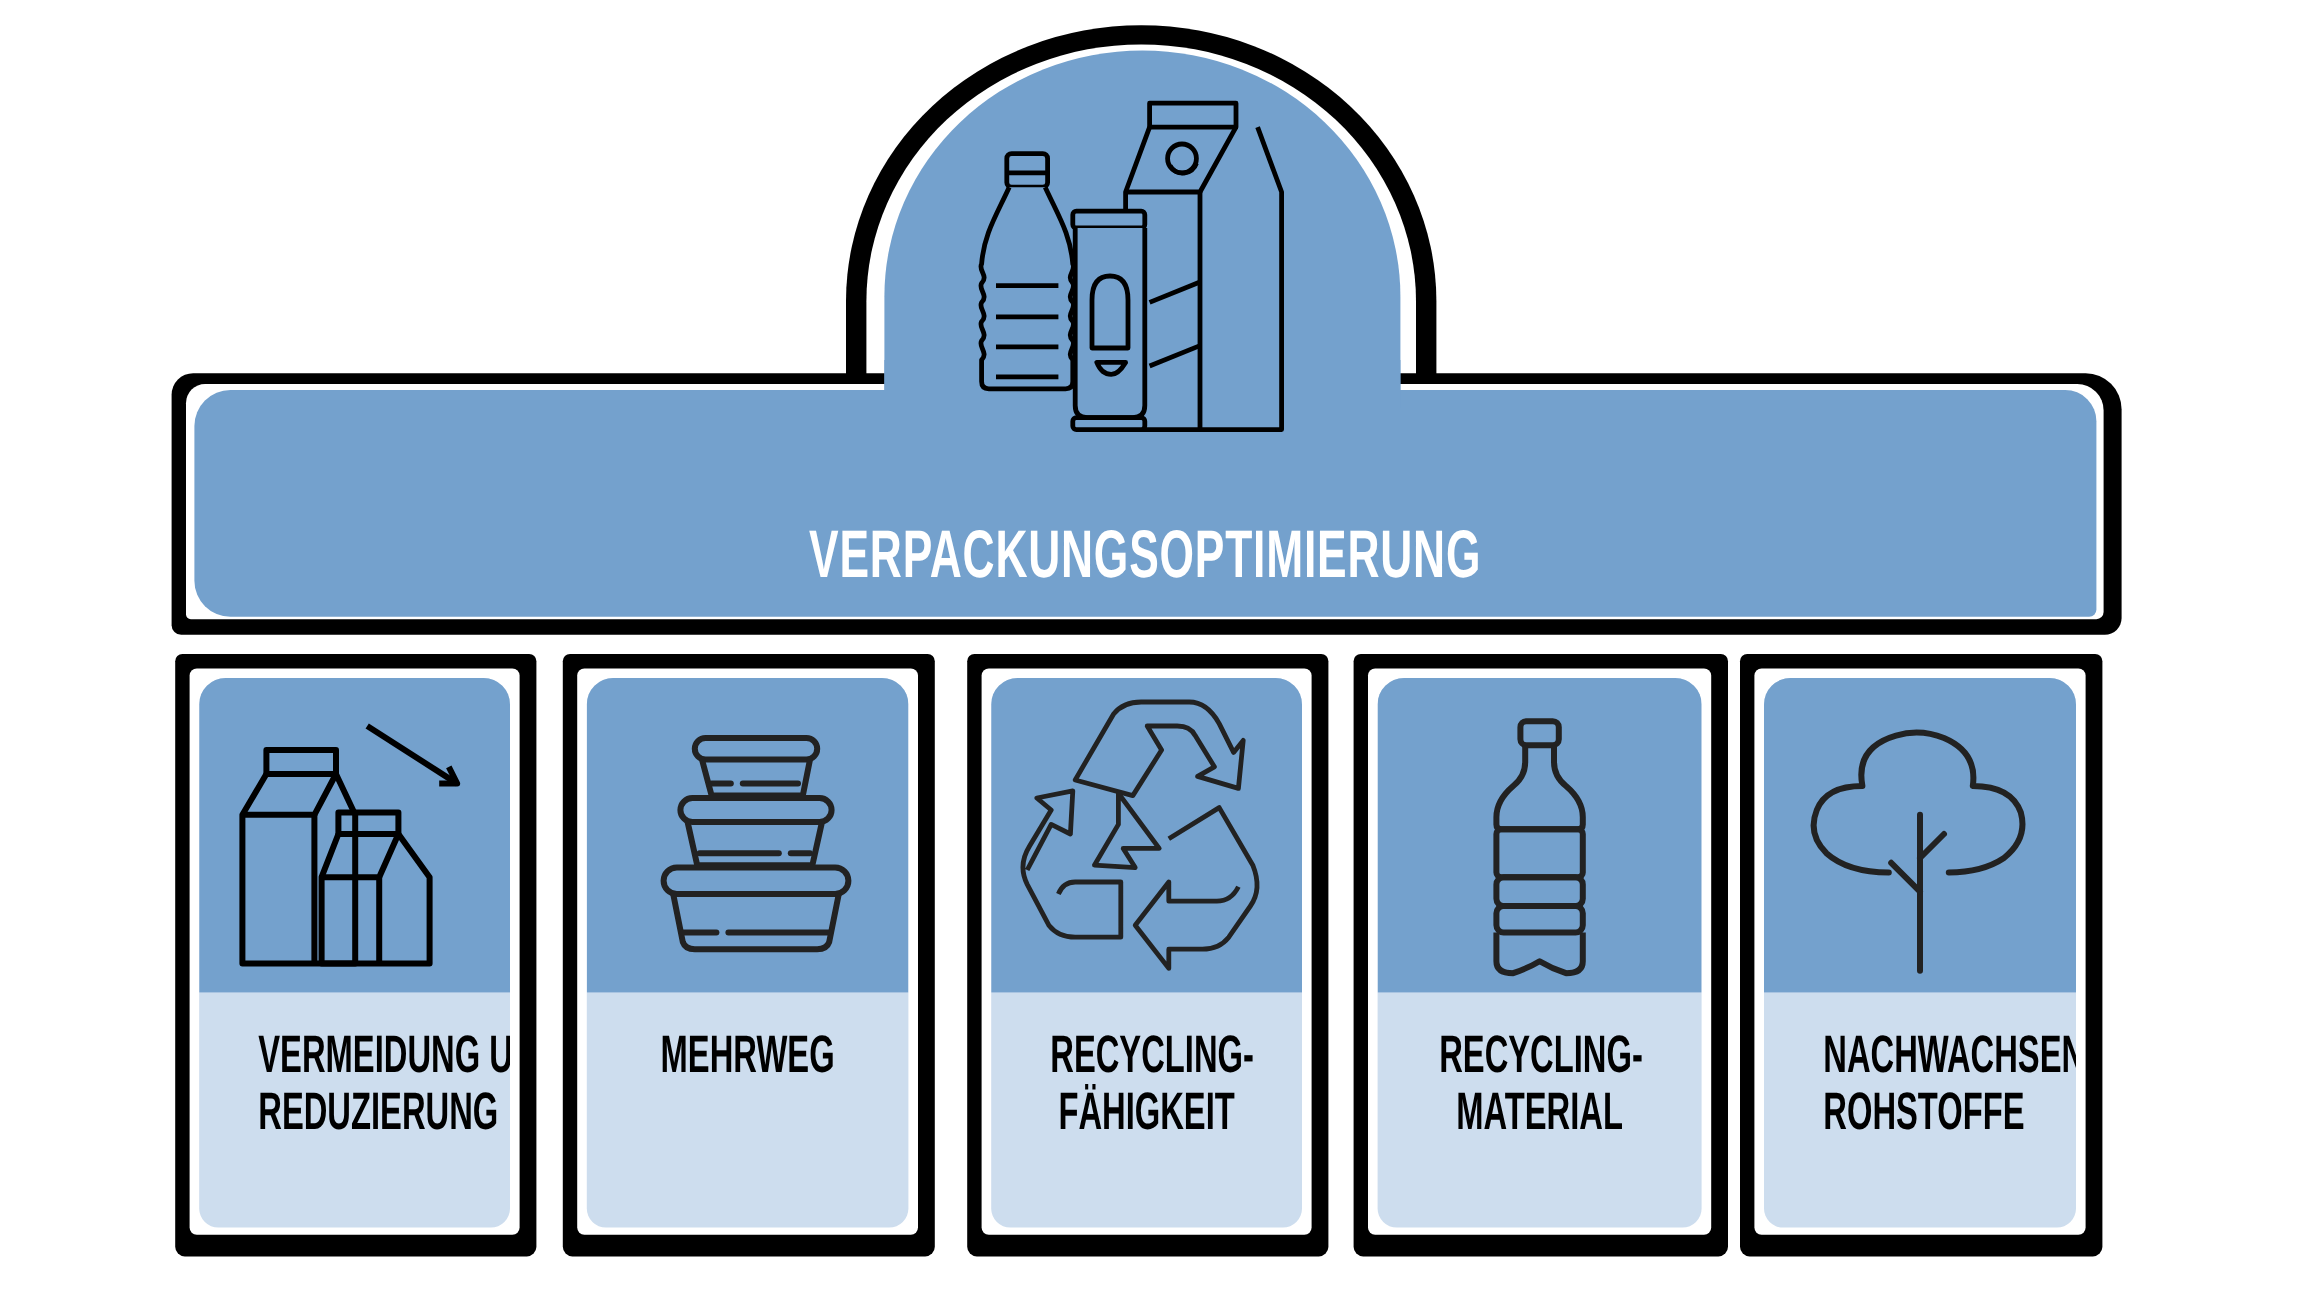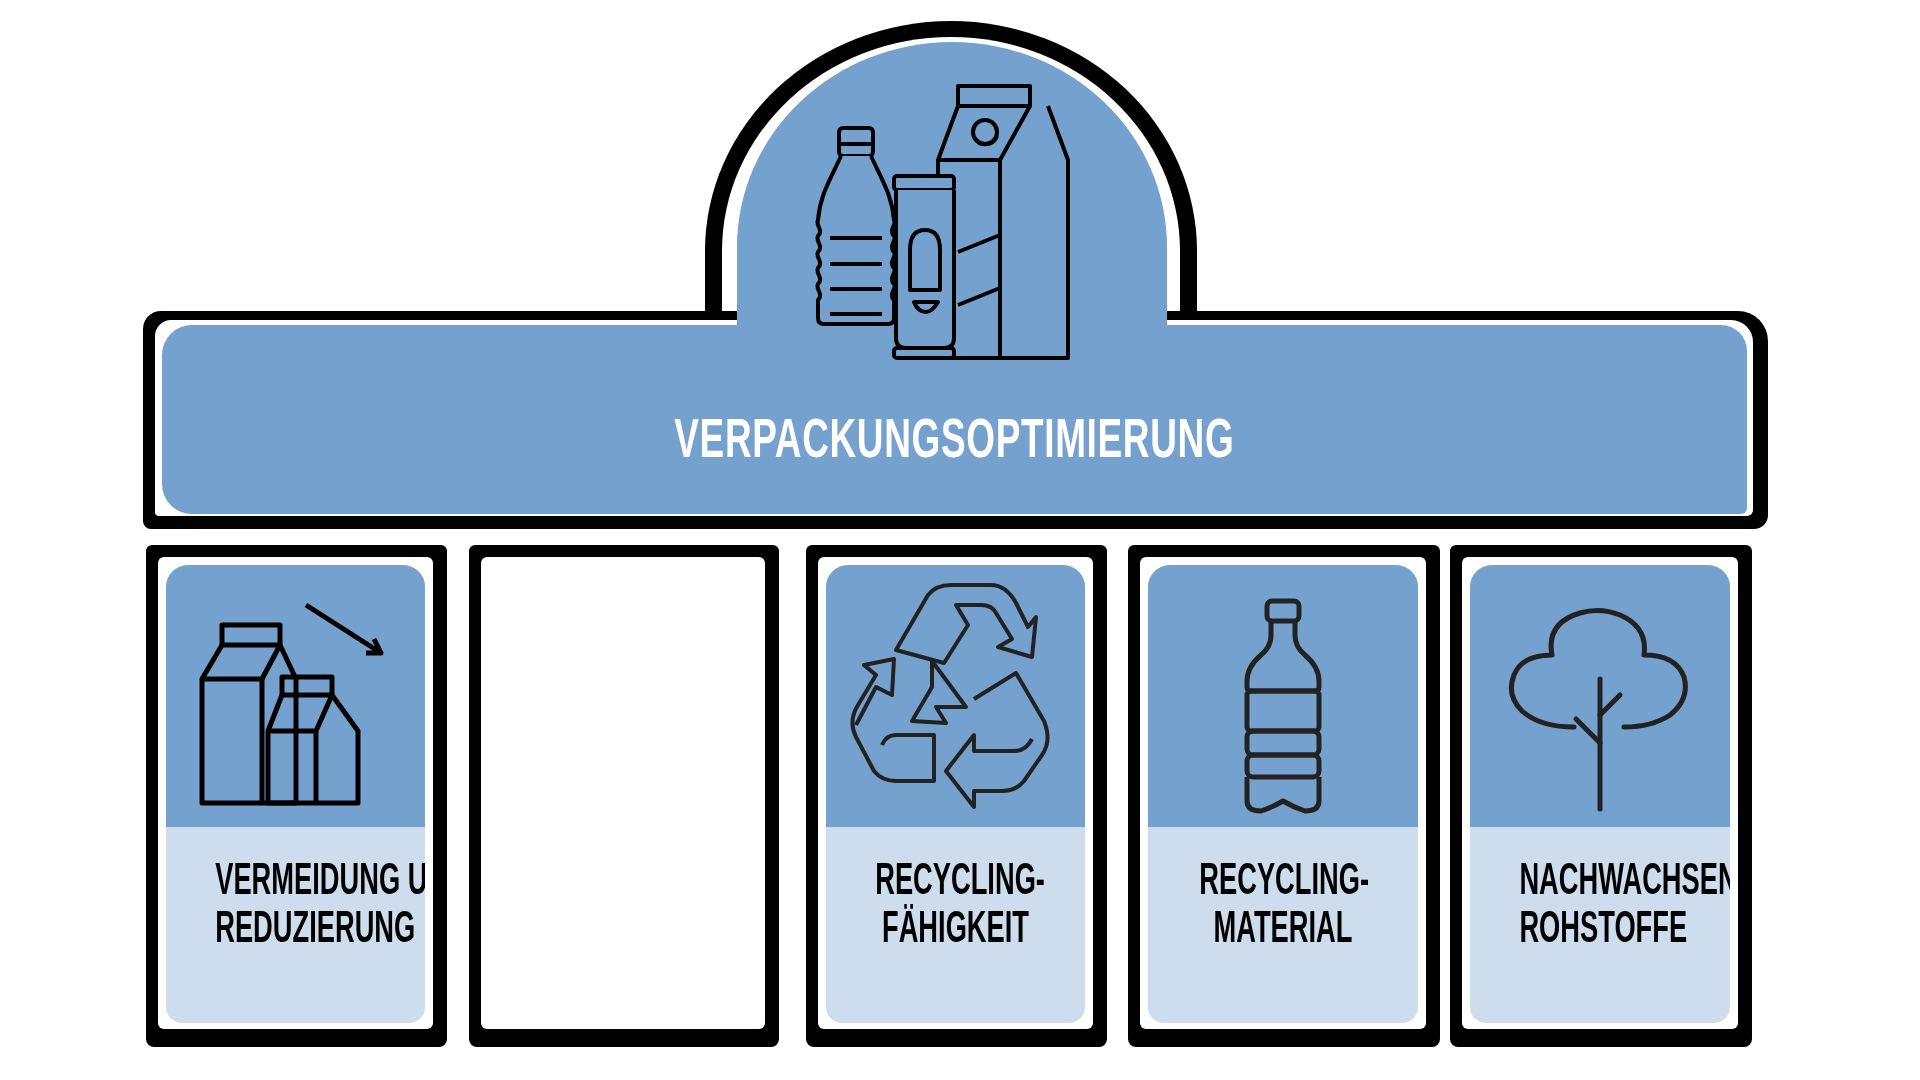--- a/index.html
+++ b/index.html
@@ -14,21 +14,21 @@
   .arch-fill  { left:737px; top:42px; width:430px; height:305px; background:#74A1CD;
                 border-radius:215px 215px 0 0 / 205px 205px 0 0; }
   
   .banner-outer { left:143px; top:311px; width:1625px; height:218px; background:#000;
                   border-radius:18px 30px 14px 8px; }
   .banner-white { left:155px; top:320px; width:1598px; height:196px; background:#fff;
                   border-radius:16px 22px 6px 4px; }
   .banner-fill  { left:162px; top:325px; width:1585px; height:189px; background:#74A1CD;
                   border-radius:30px 26px 6px 30px; }
   .arch-join { left:737px; top:300px; width:430px; height:40px; background:#74A1CD; }
-  .title { left:162px; top:408px; width:1585px; text-align:center; color:#fff;
+  .title { left:162px; top:432px; width:1585px; text-align:center; color:#fff;
            font-weight:bold; font-size:56px; letter-spacing:1px; line-height:60px; }
   .title span { display:inline-block; transform:scaleX(0.66); transform-origin:center; }
   
   .top-icon { left:810px; top:80px; width:290px; height:310px; }
   
   .card { position:absolute; top:545px; height:502px; background:#000;
           border-radius:6px 6px 8px 8px; }
   .card .white { position:absolute; left:12px; top:12px; right:14px; bottom:18px;
                  background:#fff; border-radius:6px; }
   .card .fill { position:absolute; left:20px; top:20px; right:22px; bottom:24px;
@@ -102,20 +102,41 @@
       </svg>
       <div class="label">
         <span>VERMEIDUNG UND</span>
         <span>REDUZIERUNG</span>
       </div>
     </div>
   </div>
 
   <div class="card" style="left:469px; width:310px;">
     <div class="white"></div>
+    <div class="fill">
+      <div class="top"></div>
+      <svg class="icon" viewBox="0 0 200 200" fill="none" stroke="#222" stroke-width="5" stroke-linejoin="round" stroke-linecap="round">
+        <rect x="56" y="20" width="102" height="18" rx="9"></rect>
+        <path d="M62 38 L70 68 L146 68 L152 38"></path>
+        <line x1="70" y1="58" x2="86" y2="58"></line>
+          <line x1="96" y1="58" x2="142" y2="58"></line>
+        <rect x="44" y="70" width="126" height="20" rx="10"></rect>
+        <path d="M50 90 L58 126 L154 126 L162 90"></path>
+        <line x1="60" y1="116" x2="126" y2="116"></line>
+          <line x1="136" y1="116" x2="152" y2="116"></line>
+        <rect x="30" y="128" width="154" height="22" rx="11"></rect>
+        <path d="M38 150 L46 190 Q48 196 56 196 L158 196 Q166 196 168 190 L176 150"></path>
+        <line x1="46" y1="182" x2="74" y2="182"></line>
+          <line x1="84" y1="182" x2="168" y2="182"></line>
+      </svg>
+      <div class="label">
+        <span>MEHRWEG</span>
+        <span></span>
+      </div>
+    </div>
   </div>
 
   <div class="card" style="left:806px; width:301px;">
     <div class="white"></div>
     <div class="fill">
       <div class="top"></div>
       <svg class="icon" viewBox="0 0 200 200" fill="none" stroke="#222" stroke-width="4" stroke-linejoin="round">
         <path d="M40 55 L72 0 Q80 -10 95 -10 L135 -10 Q150 -10 160 8 L172 32 L180 22 L176 62 L142 52 L156 44 L140 18 Q136 10 125 10 L100 10 L112 30 L88 68 Z"></path>
         <path d="M76 66 L110 112 L80 112 L90 128 L56 126 L76 92 Z"></path>
         <path d="M0 130 L20 92 L36 100 L38 64 L8 70 L20 80 L2 110 Q-8 126 0 142 L18 176 Q26 186 40 186 L78 186 L78 140 L40 140 Q30 140 26 150"></path>

